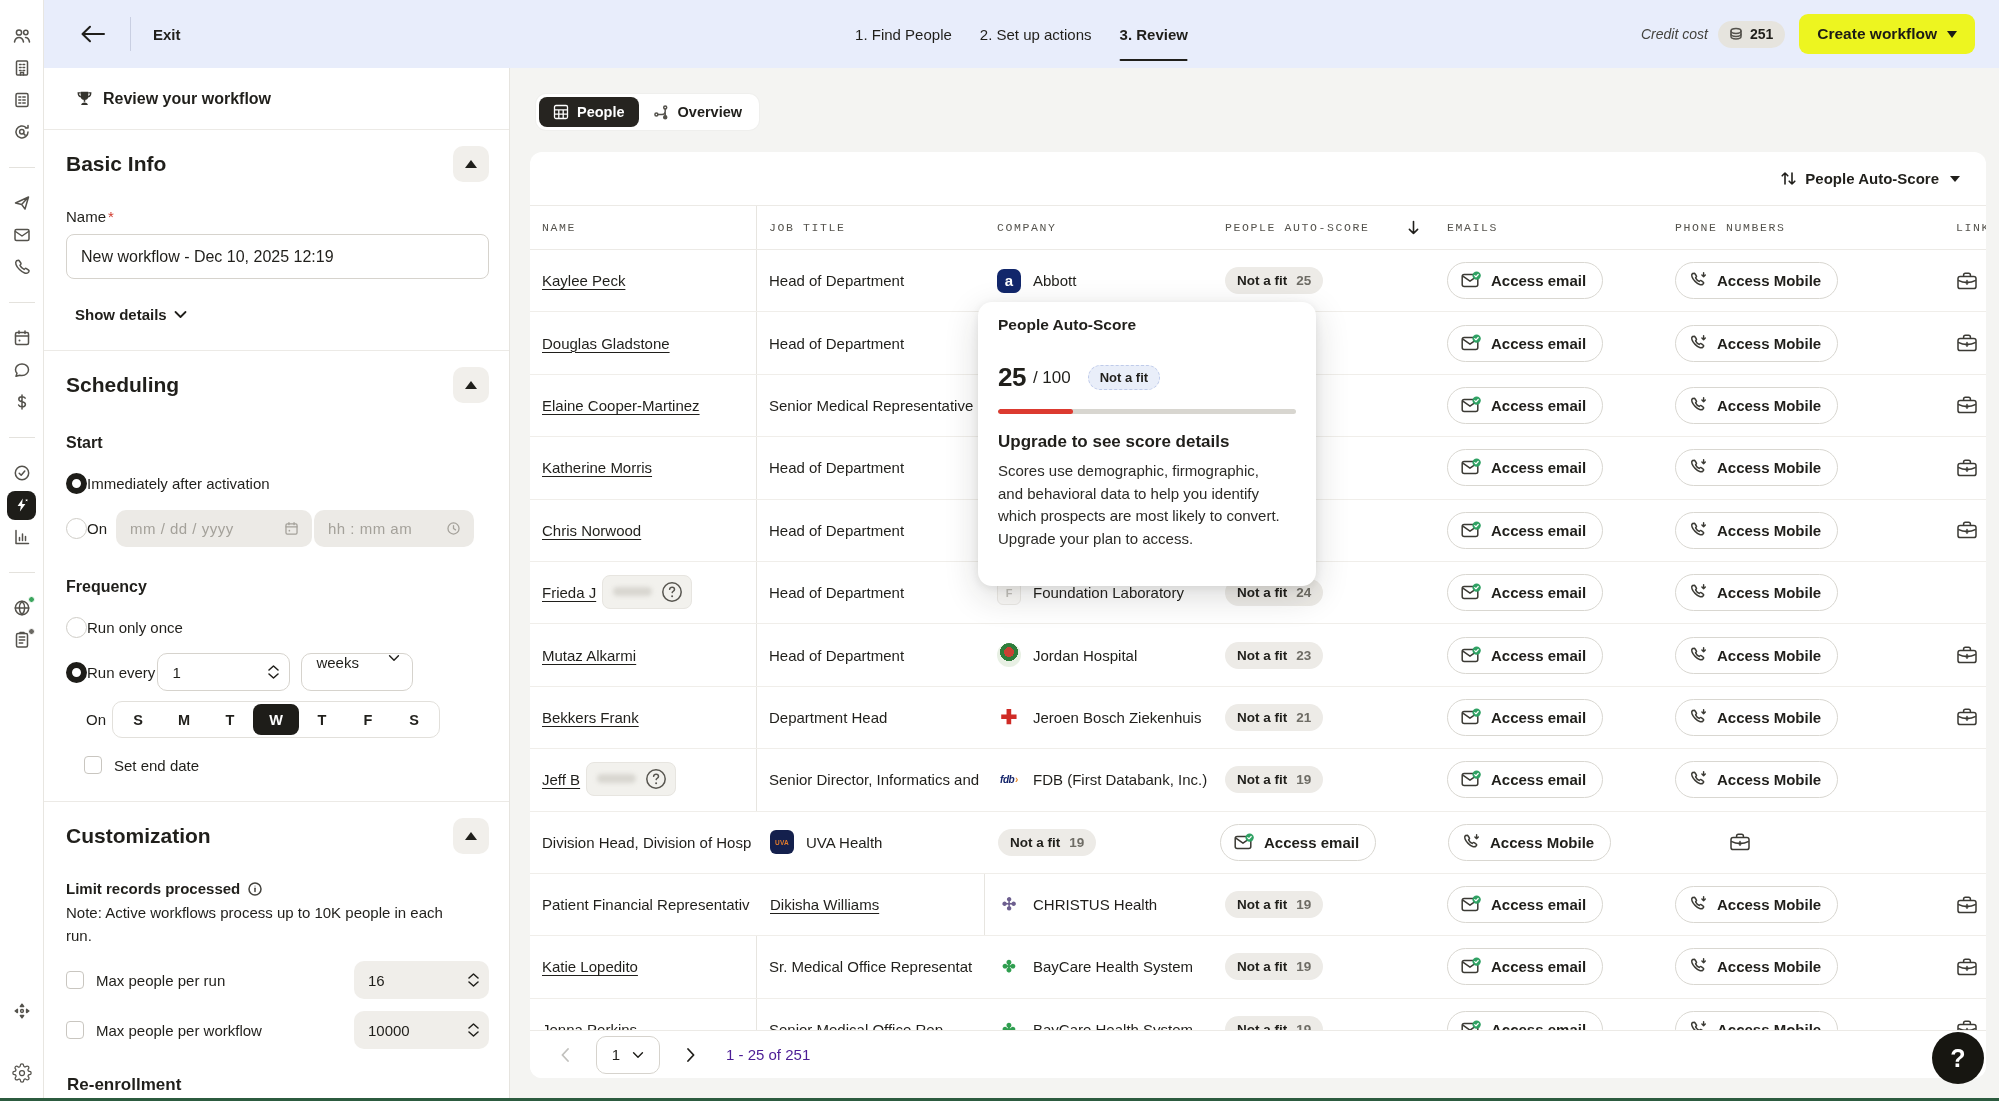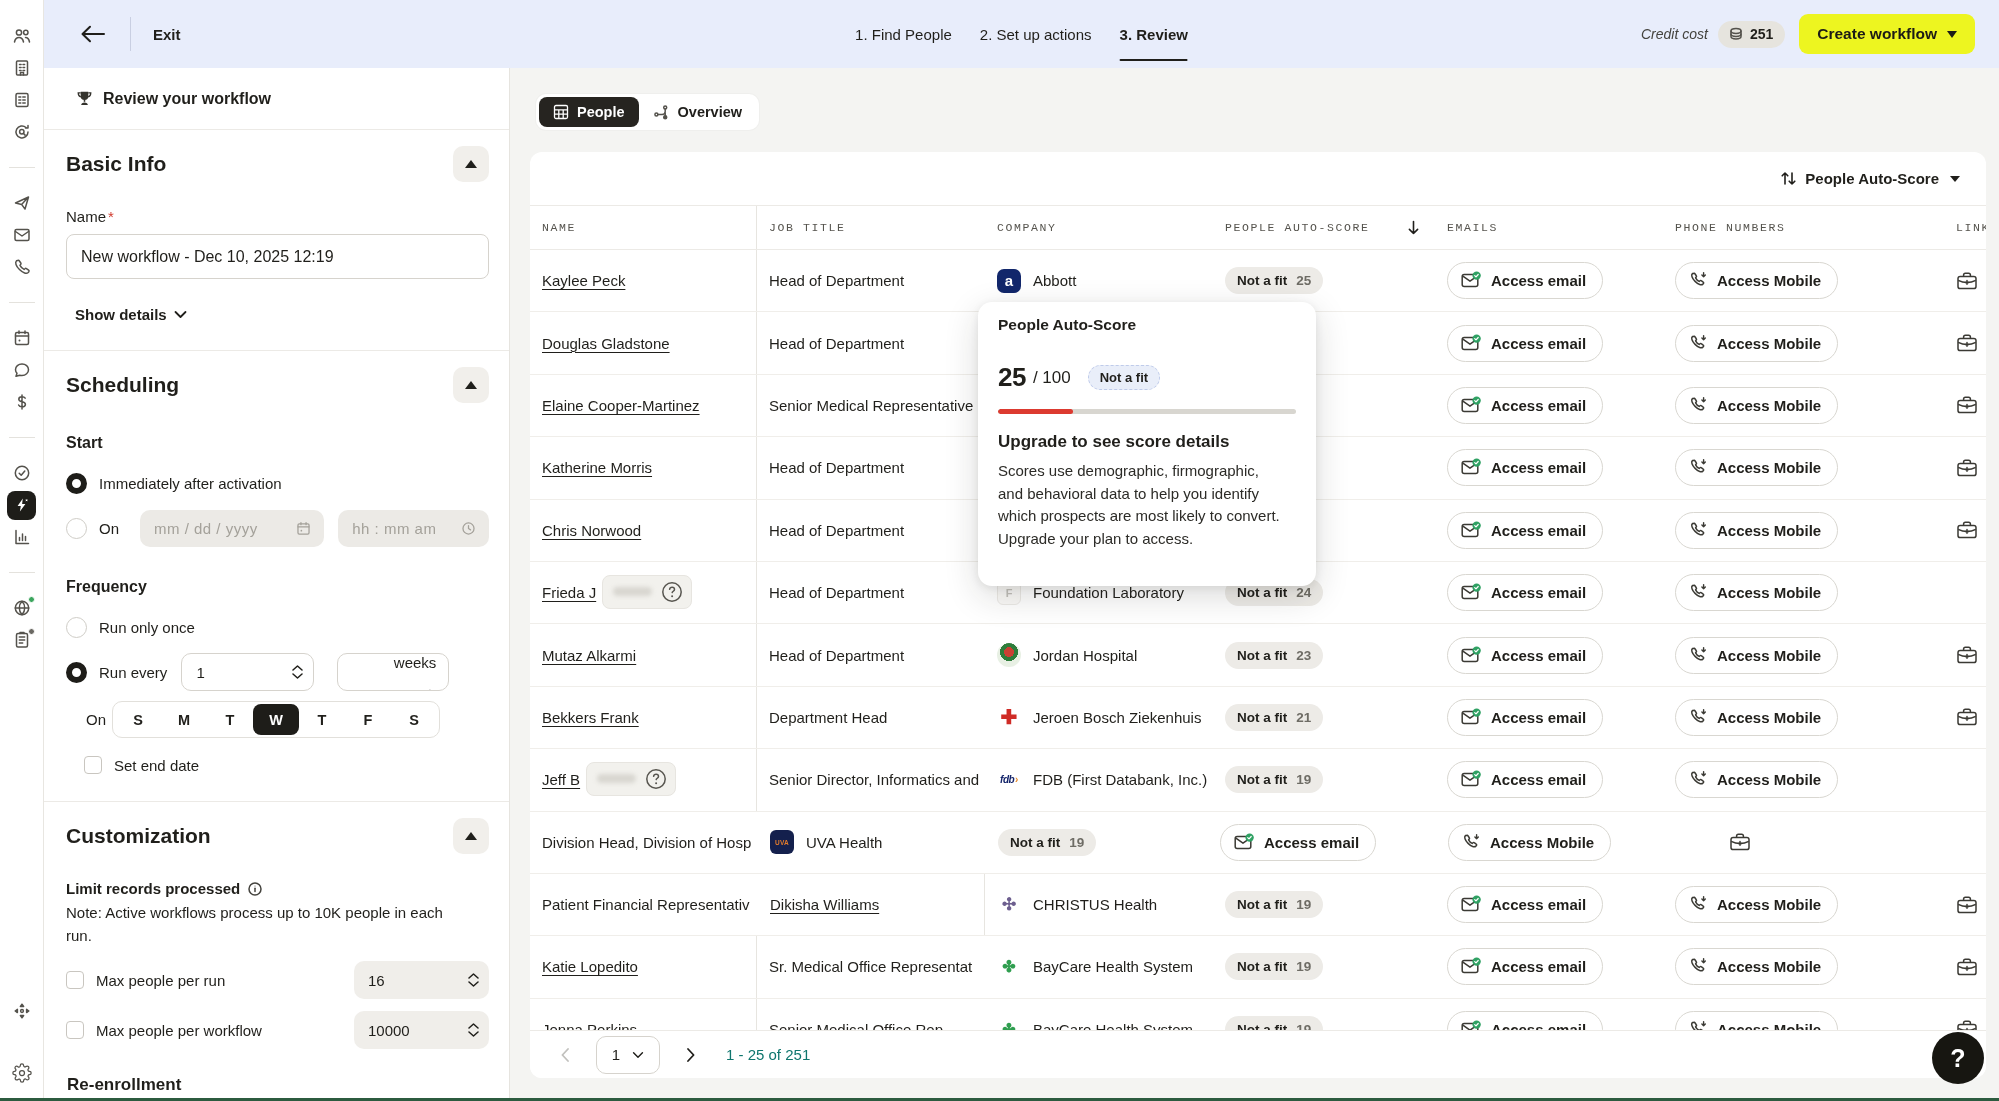--- a/index.html
+++ b/index.html
@@ -60,32 +60,32 @@
   .section-title { font-size:21px; font-weight:700; }
   .collapse-btn { width:36px; height:36px; border-radius:10px; background:#f1efeb; border:none; cursor:pointer;
                   display:flex; align-items:center; justify-content:center; }
   .tri-up { width:0; height:0; border-left:6px solid transparent; border-right:6px solid transparent; border-bottom:8px solid #201f1b; }
   .field-label { font-size:15px; font-weight:400; margin-top:26px; }
   .req { color:#d03a2e; margin-left:2px; }
   .text-input { margin-top:9px; width:100%; height:45px; border:1px solid #d6d3cd; border-radius:8px;
                 font-family:inherit; font-size:16px; color:#201f1b; padding:0 14px; background:#fff; }
   .show-details { display:flex; align-items:center; gap:7px; margin:27px 0 25px 9px; font-size:15px; font-weight:600; cursor:pointer; }
   .sub-head { font-size:16px; font-weight:700; margin-top:31px; }
-  .radio-row { display:flex; align-items:center; margin-top:21px; gap:12px; }
+  .radio-row { display:flex; align-items:center; margin-top:21px; }
   .radio { width:21px; height:21px; border-radius:50%; background:#fff; border:1.5px solid #cfcdc7; flex:0 0 auto; cursor:pointer;}
   .radio.checked { border:6.5px solid #1e1d19; }
   .radio-label { font-size:15px; color:#201f1b; }
   .ghost-input { height:37px; background:#eceae6; border-radius:10px; display:flex; align-items:center;
                  color:#a4a19a; font-size:15px; padding:0 12px 0 14px; gap:8px; }
   .ghost-input .ph { flex:1 1 auto; letter-spacing:.5px; }
   .num-input { height:38px; background:#fff; border:1px solid #d6d3cd; border-radius:10px; display:flex; align-items:center;
                padding:0 10px 0 14px; font-size:15px; color:#201f1b; cursor:pointer;}
   .stepper-col { display:flex; flex-direction:column; gap:2px; margin-left:auto; }
-  .sel { height:38px; background:#fff; border:1px solid #d6d3cd; border-radius:10px; display:flex; align-items:flex-end;
-         padding:0 12px 0 14px; font-size:15px; gap:18px; cursor:pointer;flex-direction:column;}
+  .sel { height:38px; background:#fff; border:1px solid #d6d3cd; border-radius:10px; display:flex; align-items:flex-start;
+         padding:0 12px 0 14px; font-size:15px; gap:18px; cursor:pointer;}
   .days-row { display:flex; align-items:center; margin-top:10px; gap:0; }
   .days-label { font-size:15px; margin-left:20px; width:26px; }
   .days-box { display:flex; border:1px solid #e2e0db; border-radius:10px; padding:2px; }
   .day-cell { width:46px; height:31px; display:flex; align-items:center; justify-content:center;
               font-size:14.5px; font-weight:700; border-radius:8px; cursor:pointer; color:#201f1b;}
   .day-cell.sel-day { background:#1e1d19; color:#fff; }
   .checkbox-row { display:flex; align-items:flex-end; gap:12px; margin-top:18px; }
   .checkbox { width:18px; height:18px; border:1.5px solid #c9c6c0; border-radius:4px; background:#fff; flex:0 0 auto; cursor:pointer;}
   .cb-label { font-size:15px; }
   .limit-title-row { display:flex; align-items:center; gap:7px; margin-top:26px; }
@@ -134,21 +134,21 @@
   .score-pill { display:inline-flex; align-items:center; background:#edebe7; border-radius:999px; height:27px;
                 padding:0 12px; font-size:13.5px; font-weight:600; color:#201f1b; gap:9px;}
   .score-num { color:#6e6c65; font-weight:600; }
   .row-btn { display:flex; align-items:center; gap:9px; height:37px; border:1px solid #d9d7d1; border-radius:999px;
              background:#fff; padding:0 16px 0 13px; font-family:inherit; font-size:15px; font-weight:600; color:#201f1b; cursor:pointer;}
   .pager { height:48px; border-top:1px solid #eceae6; display:flex; align-items:center; background:#fff; position:relative; z-index:2;}
   .pg-prev { margin-left:30px; opacity:.45; cursor:default; }
   .pg-box { margin-left:26px; width:64px; height:38px; border:1px solid #d6d3cd; border-radius:10px;
             display:flex; align-items:center; justify-content:center; gap:12px; font-size:15px; cursor:pointer;}
   .pg-next { margin-left:26px; cursor:pointer; }
-  .pg-info { margin-left:30px; font-size:15px; color:#0f766e; }
+  .pg-info { margin-left:30px; font-size:15px; color:#4c1d95; }
 
   
   .tooltip { position:absolute; left:448px; top:150px; width:338px; height:284px; background:#fff; border-radius:14px;
              box-shadow:0 10px 34px rgba(30,29,25,.16), 0 2px 8px rgba(30,29,25,.08); padding:14px 20px; z-index:6;}
   .tt-title { font-size:15.5px; font-weight:700; }
   .tt-score-row { display:flex; align-items:center; margin-top:28px; gap:7px;}
   .tt-score { font-size:26px; font-weight:700; letter-spacing:-.5px;}
   .tt-denom { font-size:17px; color:#201f1b; }
   .tt-pill { margin-left:10px; background:#e9eef9; border:1px dashed #bfcbea; border-radius:999px; font-size:13px;
              font-weight:600; padding:4px 11px; color:#201f1b;}

